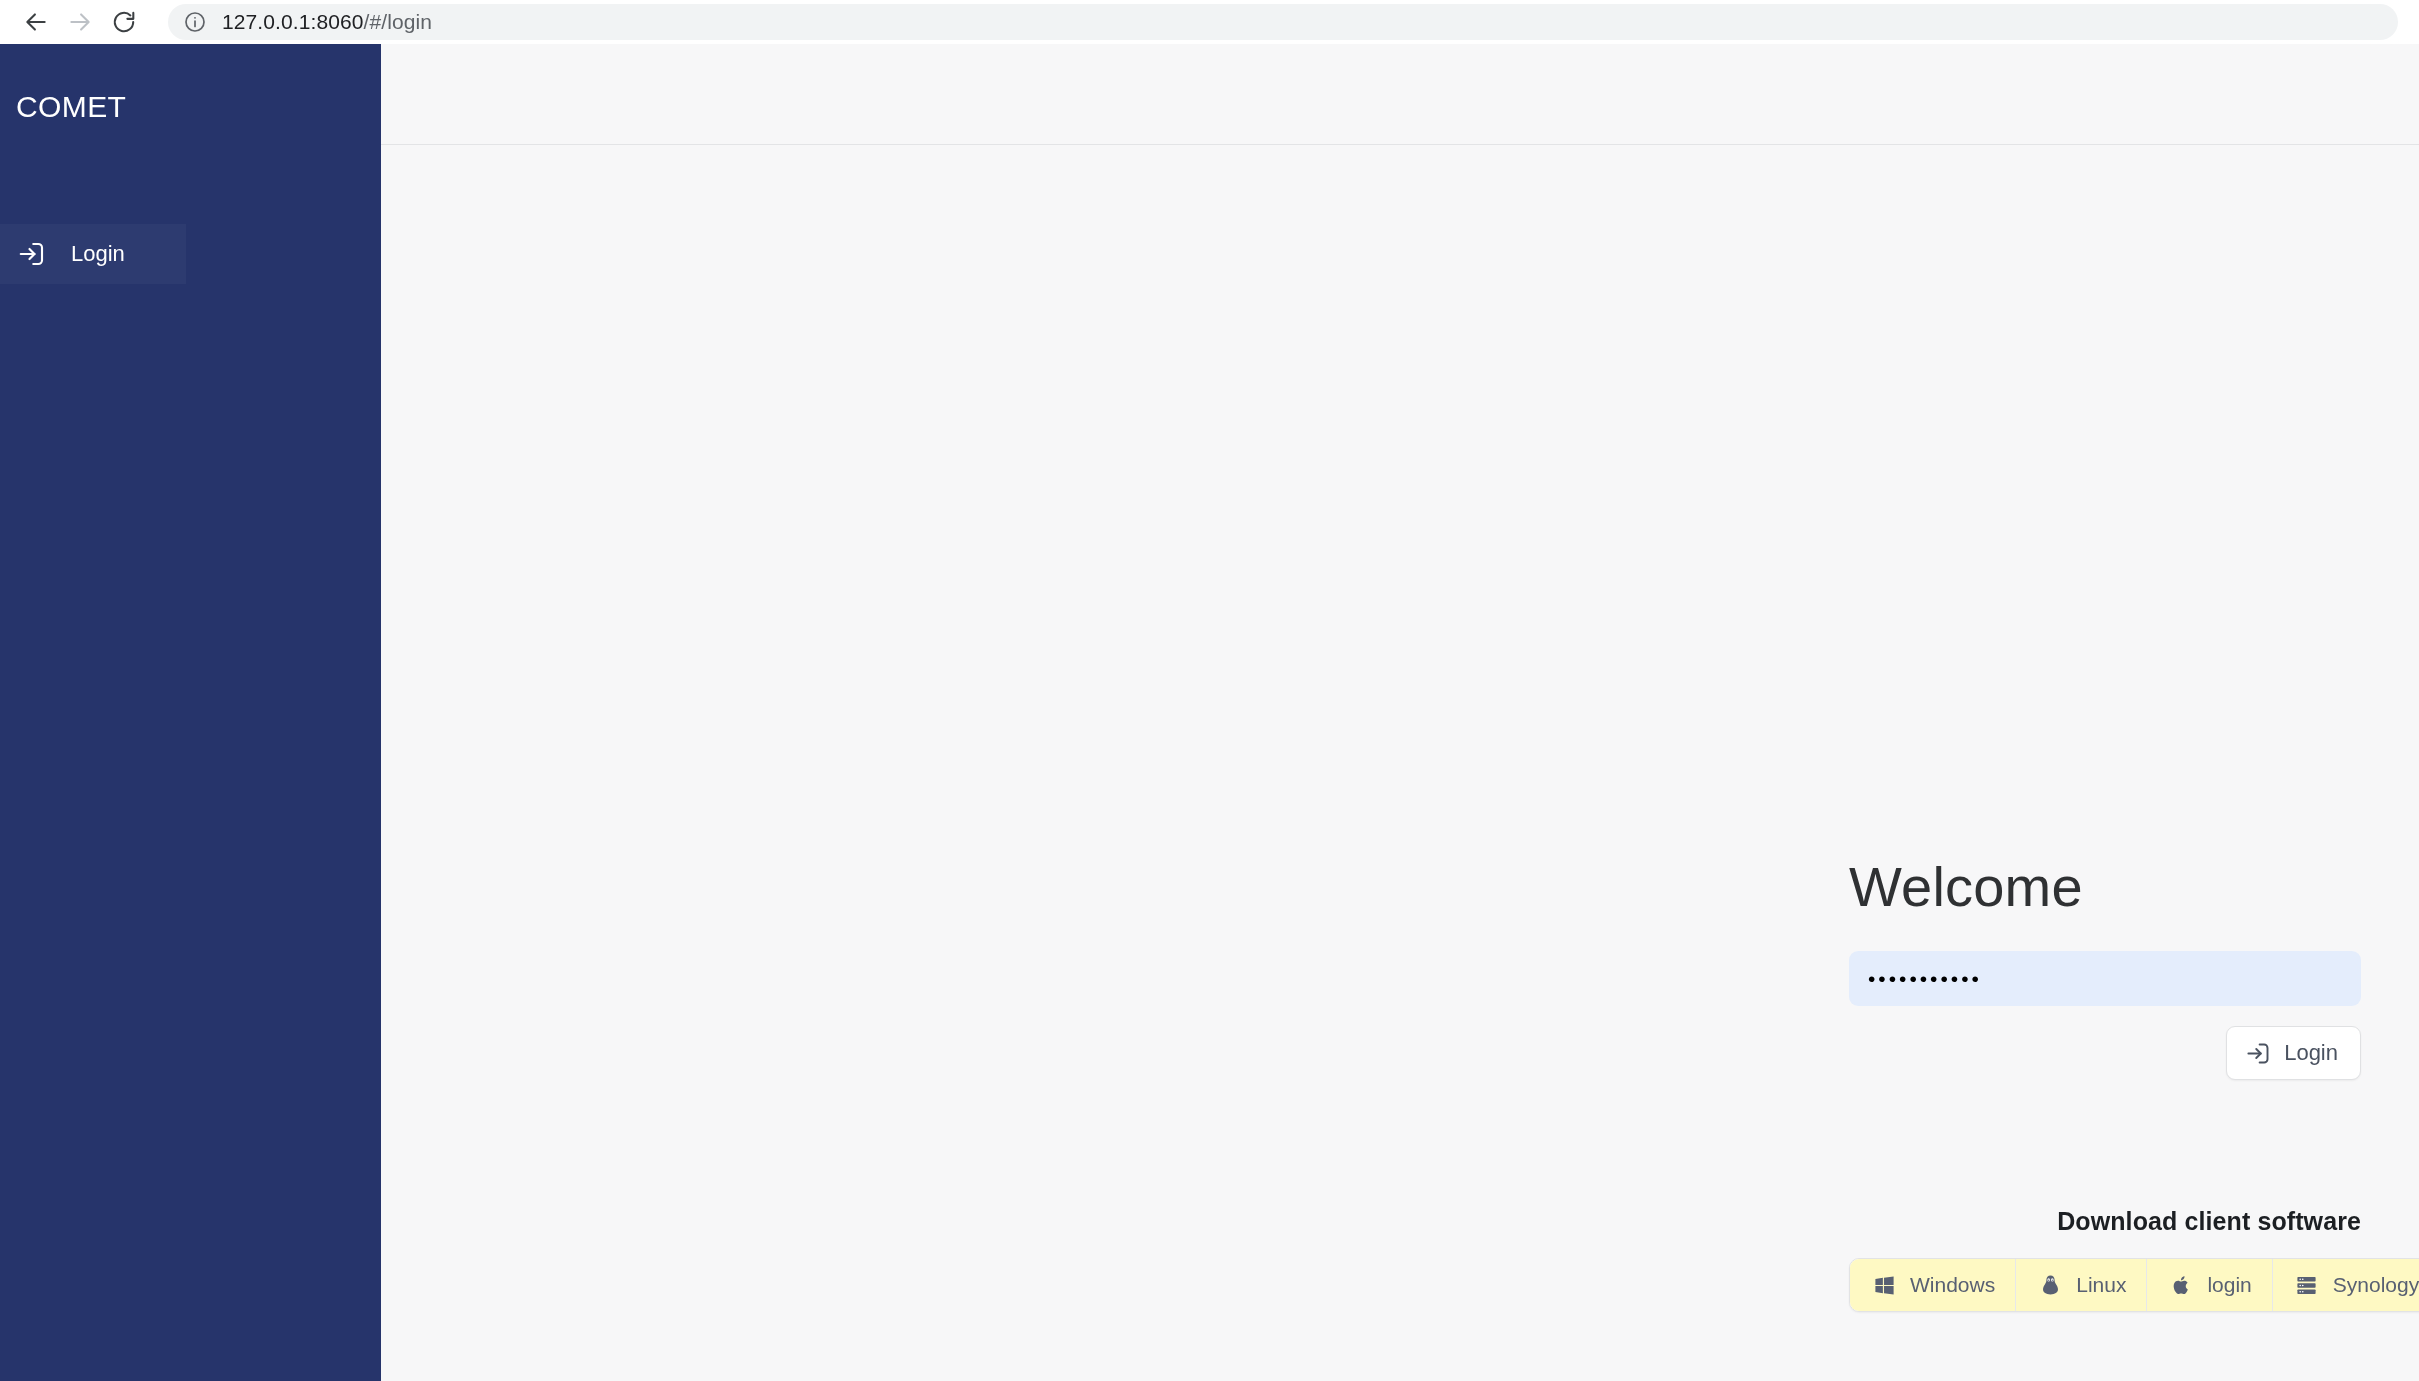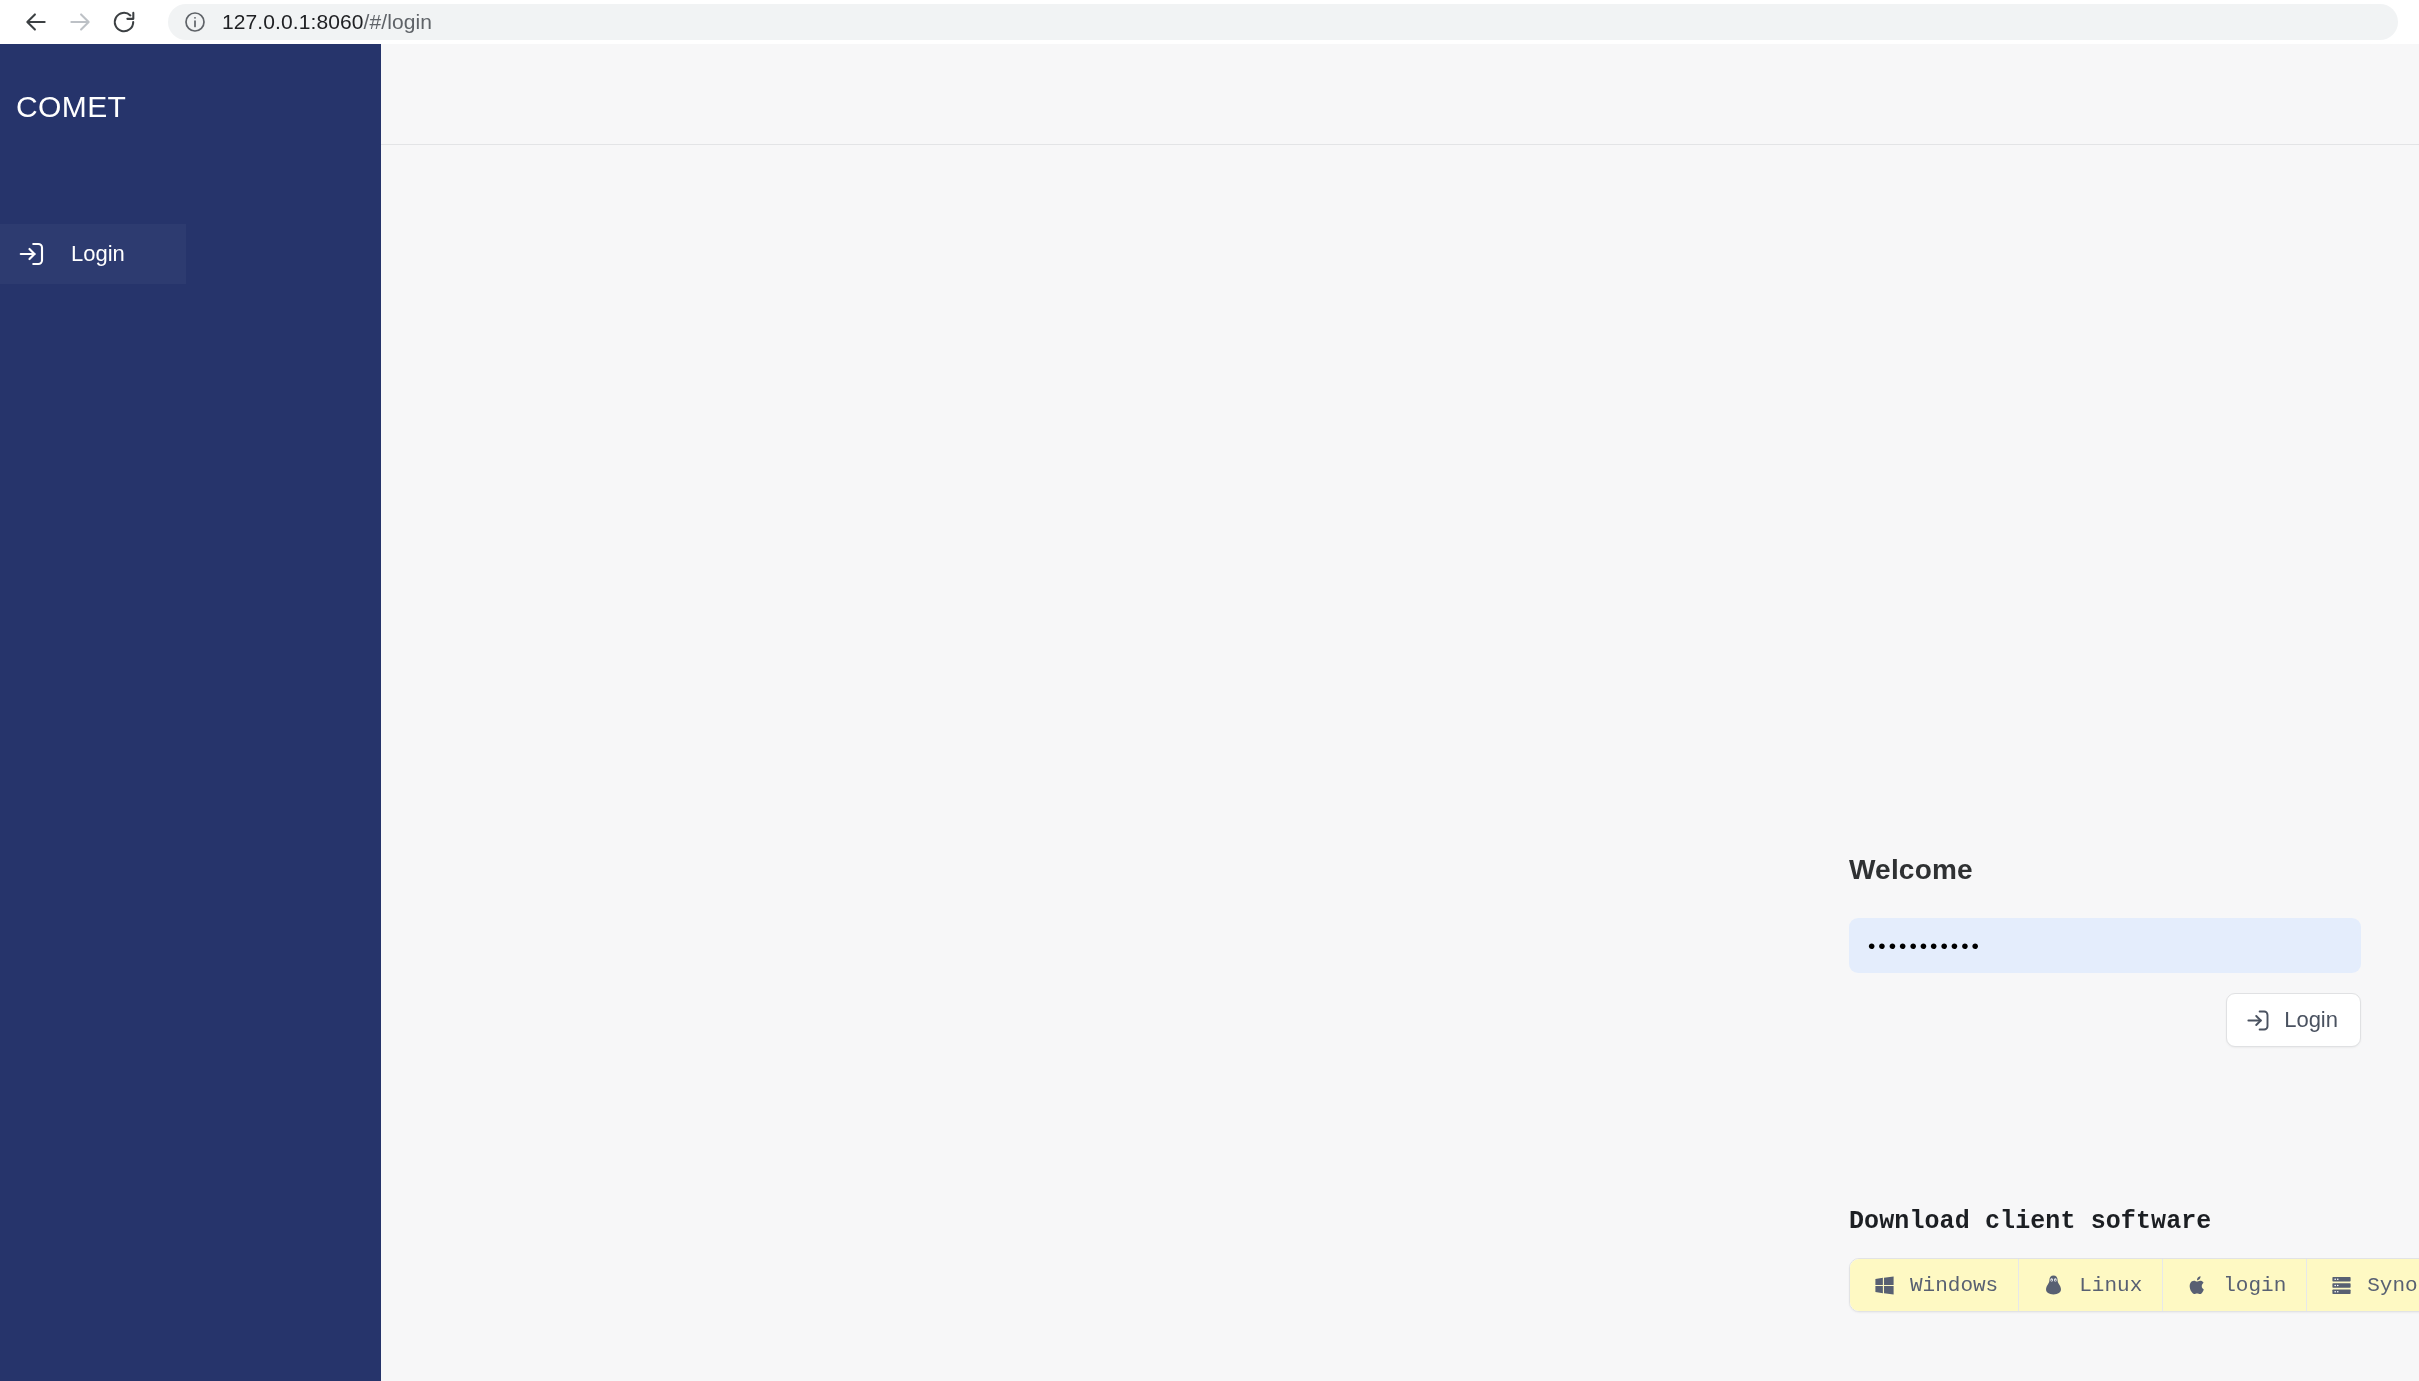--- a/index.html
+++ b/index.html
@@ -88,23 +88,23 @@
   }
 
   
   .login-panel {
     position:absolute;
     left:1468px;  
     top:810px;
     width:512px;
   }
   .welcome {
-    font-size:28px;
+    font-size:56px;
     color:#2f3133;
-    font-weight:700;
+    font-weight:400;
     letter-spacing:0.2px;
     margin-bottom:32px;
   }
   .field {
     width:512px; height:55px;
     background:#e4edfc;
     border-radius:9px;
     display:flex; align-items:center;
     padding-left:18px;
     margin-bottom:11px;
@@ -142,22 +142,21 @@
     font-size:22px;
     color:#4a5260;
   }
 
   
   .download {
     position:absolute;
     left:1468px;
     top:1163px;
     width:512px;
-    text-align:left;
-    font-family:Liberation Mono, monospace;
+    text-align:right;
   }
   .download-title {
     font-size:25px;
     font-weight:700;
     color:#1c1f23;
     letter-spacing:0.1px;
   }
   .btn-group {
     margin-top:22px;
     display:inline-flex;

